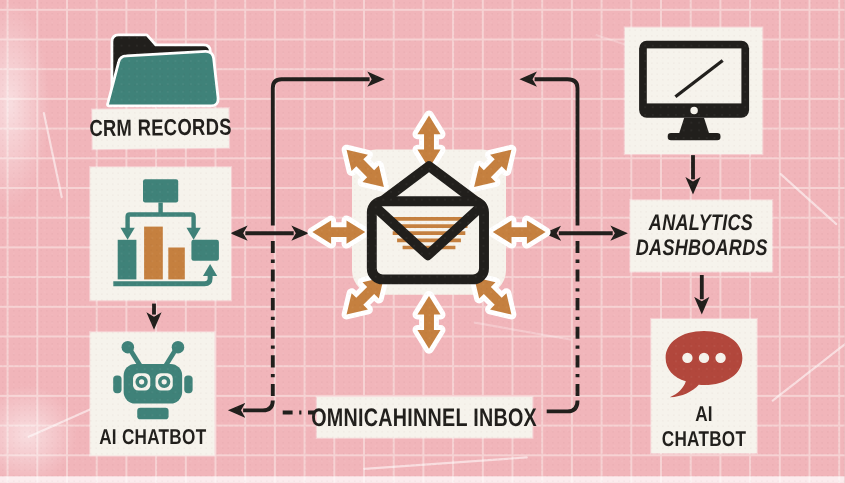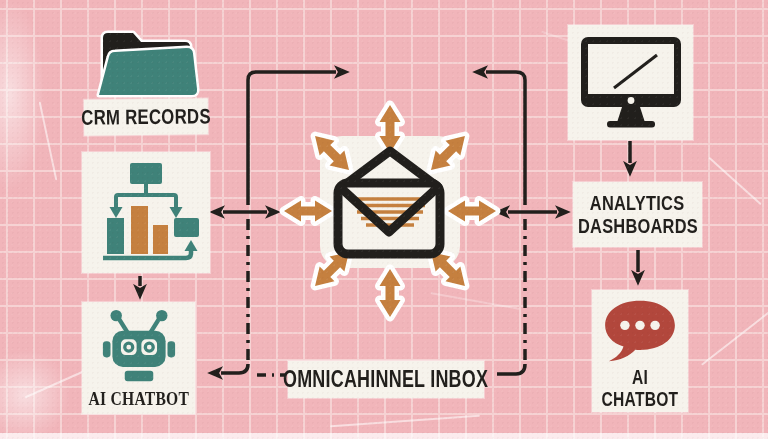--- a/index.html
+++ b/index.html
@@ -126,21 +126,21 @@
       <path class="teal-f" d="M86 59 L79.5 48 H92.5 Z"></path>
       <rect x="17" y="59" width="17" height="36" class="teal-f"></rect>
       <rect x="41" y="47" width="17" height="48" class="orange-f"></rect>
       <rect x="63" y="66" width="15" height="29" class="orange-f"></rect>
       <rect x="84" y="59" width="25" height="19" rx="2" class="teal-f"></rect>
       <path class="teal-s" stroke-width="4.5" d="M13 99 H96 Q101 99 101 94 V92"></path>
       <path class="teal-f" d="M101 81 L94.5 92 H107.5 Z"></path>
     </svg>
   </div>
 
-  <div class="card" style="left:82px;top:302px;width:113px;height:112px;justify-content:flex-start;padding-top:6px;font-family:Liberation Serif, serif;">
+  <div class="card" style="left:82px;top:302px;width:113px;height:112px;justify-content:flex-start;padding-top:6px;">
     <svg width="94" height="76" viewBox="0 0 96 80">
       <path class="teal-s" stroke-width="4.5" d="M36 26 L26 10"></path>
         <circle cx="24" cy="8" r="6" class="teal-f"></circle>
       <path class="teal-s" stroke-width="4.5" d="M60 26 L70 10"></path>
         <circle cx="72" cy="8" r="6" class="teal-f"></circle>
       <rect x="20" y="24" width="56" height="38" rx="11" class="teal-f"></rect>
       <rect x="10" y="35" width="8" height="17" rx="3.5" class="teal-f"></rect>
       <rect x="78" y="35" width="8" height="17" rx="3.5" class="teal-f"></rect>
       <rect x="29" y="33" width="16.5" height="16.5" rx="5" class="card-f"></rect>
       <rect x="50.5" y="33" width="16.5" height="16.5" rx="5" class="card-f"></rect>
@@ -160,21 +160,21 @@
     <svg width="110" height="100" viewBox="0 0 110 100">
       <rect x="5" y="4" width="100" height="70" rx="7" class="ink-f"></rect>
       <rect x="12" y="11" width="86" height="50" class="card-f"></rect>
       <path d="M38 55 L81 22" stroke="var(--ink)" stroke-width="3" fill="none"></path>
       <circle cx="55" cy="67.5" r="3.4" class="card-f"></circle>
       <path d="M46 74 H64 L68.5 88 H41.5 Z" class="ink-f"></path>
       <rect x="31" y="88" width="48" height="6.5" rx="3" class="ink-f"></rect>
     </svg>
   </div>
 
-  <div class="card" style="left:573px;top:182px;width:129px;height:65px;">
+  <div class="card" style="left:573px;top:182px;width:129px;height:65px;font-style:italic;">
     <span class="lbl" style="font-size:20.5px;">ANALYTICS</span>
     <span class="lbl" style="font-size:20.5px;">DASHBOARDS</span>
   </div>
 
   <div class="card" style="left:592px;top:290px;width:96px;height:122px;justify-content:flex-start;padding-top:8px;">
     <svg width="80" height="66" viewBox="0 0 84 70">
       <path class="red-f" d="M42 3 C20 3 5 14 5 29 C5 39.5 12.5 48 24.5 51.5 C22.5 58 17 63.5 9 67 C21 66.3 31 61.5 37 54.8 C38.6 55 40.3 55.1 42 55.1 C64 55.1 79 44 79 29 C79 14 64 3 42 3 Z"></path>
       <circle cx="26" cy="29" r="5" class="card-f"></circle>
       <circle cx="42" cy="29" r="5" class="card-f"></circle>
       <circle cx="58" cy="29" r="5" class="card-f"></circle>

